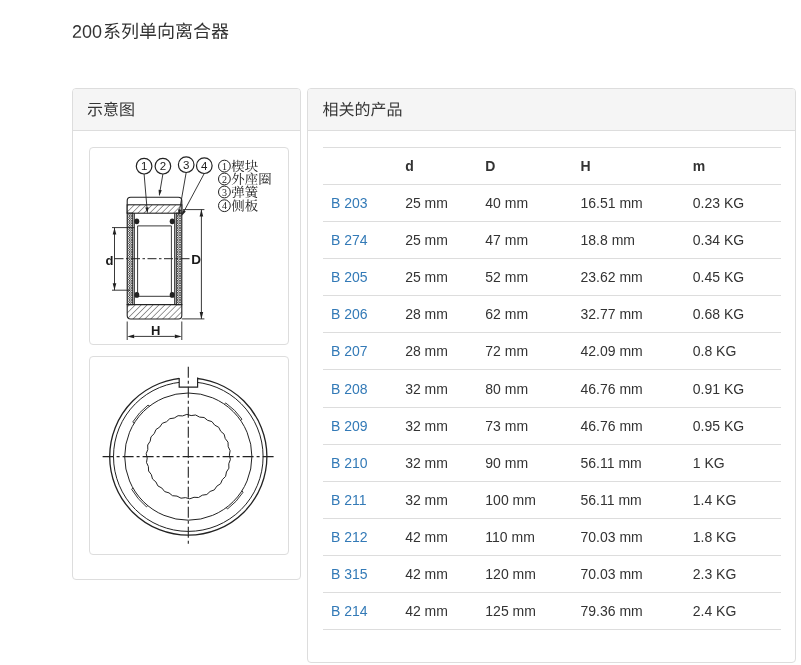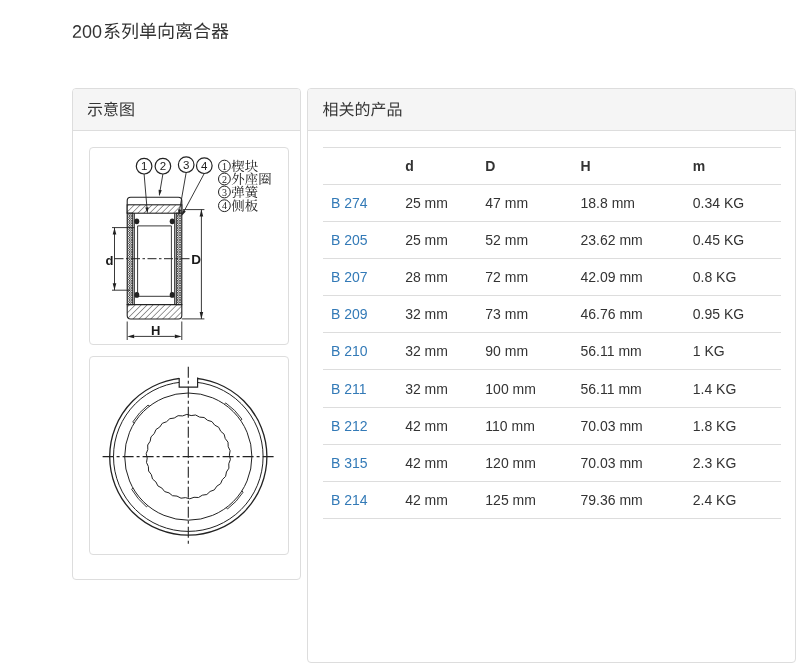--- a/index.html
+++ b/index.html
@@ -34,39 +34,60 @@
         <tr>
           <th></th>
           <th>d</th>
           <th>D</th>
           <th>H</th>
           <th>m</th>
         </tr>
       </thead>
 <tbody>
         <tr>
+          <td><a>B 203</a></td>
+          <td>25 mm</td>
+          <td>40 mm</td>
+          <td>16.51 mm</td>
+          <td>0.23 KG</td>
+        </tr>
+        <tr>
           <td><a>B 274</a></td>
           <td>25 mm</td>
           <td>47 mm</td>
           <td>18.8 mm</td>
           <td>0.34 KG</td>
         </tr>
         <tr>
           <td><a>B 205</a></td>
           <td>25 mm</td>
           <td>52 mm</td>
           <td>23.62 mm</td>
           <td>0.45 KG</td>
         </tr>
         <tr>
+          <td><a>B 206</a></td>
+          <td>28 mm</td>
+          <td>62 mm</td>
+          <td>32.77 mm</td>
+          <td>0.68 KG</td>
+        </tr>
+        <tr>
           <td><a>B 207</a></td>
           <td>28 mm</td>
           <td>72 mm</td>
           <td>42.09 mm</td>
           <td>0.8 KG</td>
+        </tr>
+        <tr>
+          <td><a>B 208</a></td>
+          <td>32 mm</td>
+          <td>80 mm</td>
+          <td>46.76 mm</td>
+          <td>0.91 KG</td>
         </tr>
         <tr>
           <td><a>B 209</a></td>
           <td>32 mm</td>
           <td>73 mm</td>
           <td>46.76 mm</td>
           <td>0.95 KG</td>
         </tr>
         <tr>
           <td><a>B 210</a></td>

